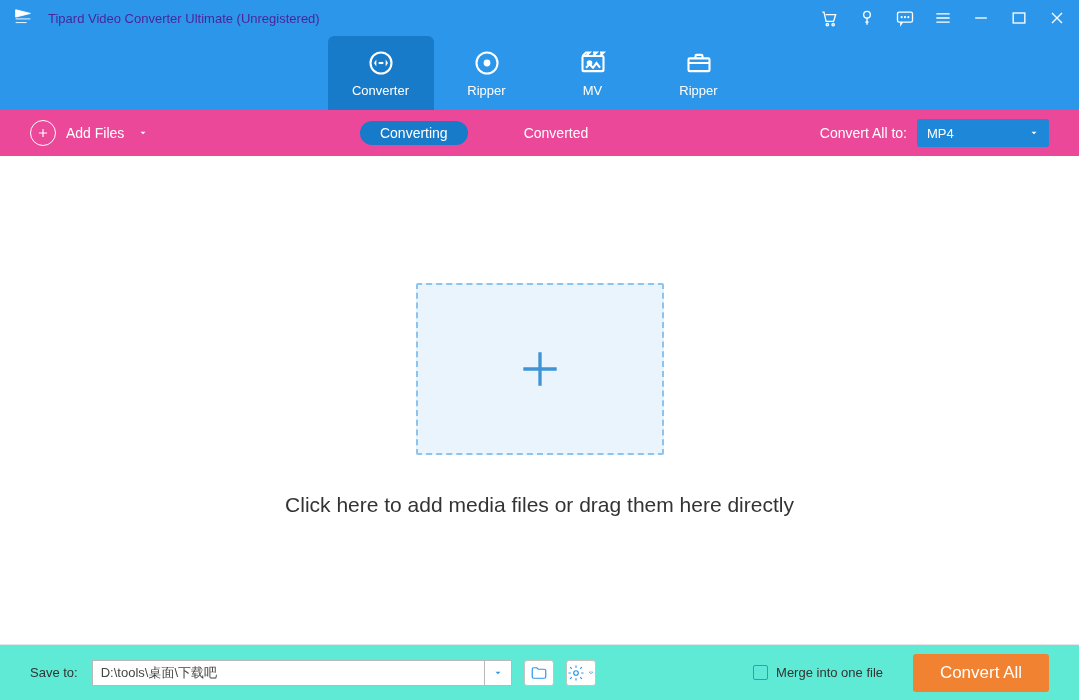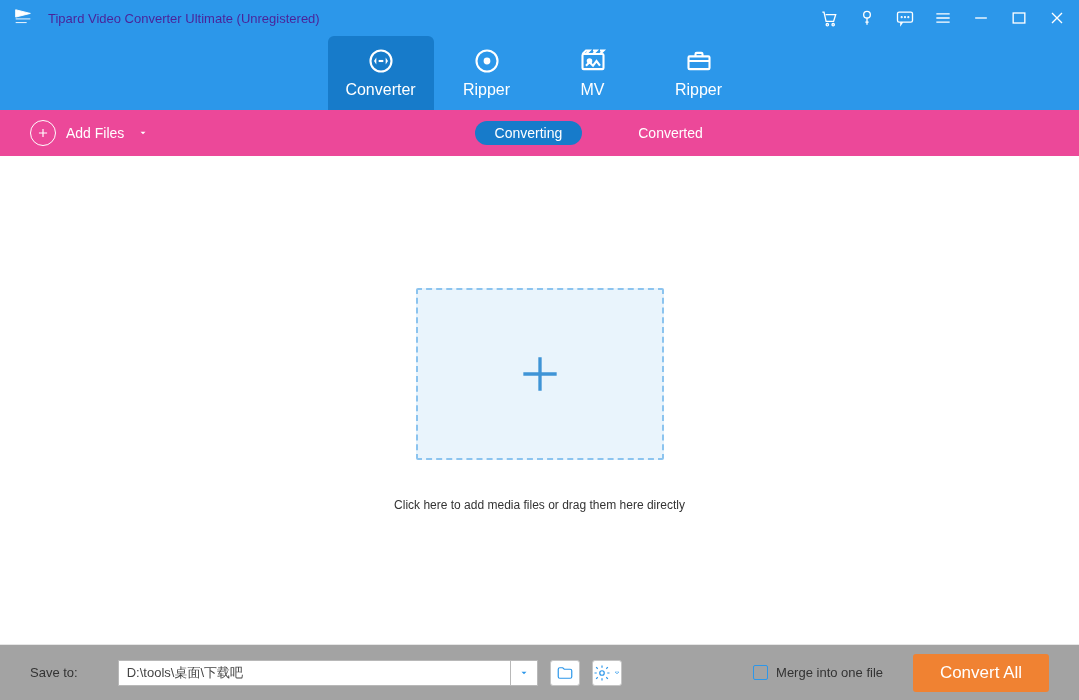--- a/index.html
+++ b/index.html
@@ -10,43 +10,43 @@
 .logo { width: 22px; height: 22px; margin-right: 14px; }
 .title-text { flex: 1; opacity: .95; }
 .title-icons { display: flex; gap: 18px; align-items: center; }
 .title-icons svg { width: 20px; height: 20px; stroke: #fff; fill: none; stroke-width: 1.6; cursor: pointer; }
 
 
 .nav { height: 74px; background: #2c97ea; display: flex; justify-content: center; gap: 0; }
 .nav-item { width: 106px; display: flex; flex-direction: column; align-items: center; justify-content: center; color: #fff; cursor: pointer; border-radius: 6px 6px 0 0; gap: 6px; }
 .nav-item.active { background: #177bca; }
 .nav-item svg { width: 28px; height: 28px; stroke: #fff; fill: none; stroke-width: 1.8; }
-.nav-item span { font-size: 16px; }
+.nav-item span { font-size: 13px; }
 
 
 .sub-bar { height: 46px; background: #ec4899; display: flex; align-items: center; padding: 0 30px; color: #fff; font-size: 14px; }
 .add-files { display: flex; align-items: center; gap: 10px; cursor: pointer; }
 .plus-circle { width: 26px; height: 26px; border: 1.5px solid #fff; border-radius: 50%; display: flex; align-items: center; justify-content: center; }
 .chev-down-small { margin-left: 4px; }
 .sub-tabs { flex: 1; display: flex; justify-content: center; gap: 36px; }
 .pill { padding: 4px 20px; border-radius: 14px; cursor: pointer; }
 .pill.active { background: #177bca; }
 .convert-all-to { display: flex; align-items: center; gap: 10px; }
 .format-dd { background: #1f87d8; height: 28px; min-width: 132px; border-radius: 3px; display: flex; align-items: center; justify-content: space-between; padding: 0 10px; cursor: pointer; font-size: 13px; }
 
 
 .main { flex: 1; background: #fff; display: flex; flex-direction: column; align-items: center; justify-content: center; gap: 38px; }
 .dropzone { width: 248px; height: 172px; border: 2px dashed #8cc4ef; background: #e9f4fc; border-radius: 2px; display: flex; align-items: center; justify-content: center; cursor: pointer; }
 .dropzone svg { stroke: #3f94d6; stroke-width: 1.6; }
-.drop-text { font-size: 12px; color: #333; }
+.drop-text { font-size: 21px; color: #333; }
 
 
-.bottom { height: 56px; border-top: 1px solid #e6e6e6; background: #a3a3a3; display: flex; align-items: center; padding: 0 30px; gap: 12px; font-size: 13px; color: #333; }
+.bottom { height: 56px; border-top: 1px solid #e6e6e6; background: #5eead4; display: flex; align-items: center; padding: 0 30px; gap: 12px; font-size: 13px; color: #333; }
 .save-label { margin-right: 2px; }
-.path-box { display: flex; align-items: center; margin-left: 26px; }
+.path-box { display: flex; align-items: center; }
 .path-input { width: 392px; height: 26px; border: 1px solid #b8b8b8; border-right: none; padding: 0 8px; font-size: 13px; color: #444; outline: none; }
 .path-dd { width: 28px; height: 26px; border: 1px solid #b8b8b8; display: flex; align-items: center; justify-content: center; cursor: pointer; background: #fff; }
 .icon-btn { width: 30px; height: 26px; border: 1px solid #c4c4c4; border-radius: 3px; display: flex; align-items: center; justify-content: center; cursor: pointer; background: #fff; }
 .icon-btn svg { stroke: #2c97ea; fill: none; stroke-width: 1.6; }
 .spacer { flex: 1; }
 .merge { display: flex; gap: 8px; cursor: pointer; }
 .checkbox { width: 15px; height: 15px; border: 1.5px solid #2c97ea; border-radius: 2px; }
 .convert-btn { margin-left: 18px; width: 136px; height: 38px; background: #f08232; color: #fff; border: none; border-radius: 3px; font-size: 17px; cursor: pointer; }
 
 svg { display: block; }
@@ -134,20 +134,29 @@
     </div>
     <span>Add Files</span>
     <svg class="chev-down-small" width="10" height="10" viewBox="0 0 24 24" fill="#fff">
         <path d="M6 9l6 6 6-6z"></path>
       </svg>
   </div>
   <div class="sub-tabs">
     <div class="pill active"><span>Converting</span></div>
     <div class="pill"><span>Converted</span></div>
   </div>
+  <div class="convert-all-to">
+    <span>Convert All to:</span>
+    <div class="format-dd">
+      <span>MP4</span>
+      <svg width="10" height="10" viewBox="0 0 24 24" fill="#fff">
+          <path d="M6 9l6 6 6-6z"></path>
+        </svg>
+    </div>
+  </div>
 </div>
 
 <div class="main">
   <div class="dropzone">
     <svg width="50" height="50" viewBox="0 0 24 24">
         <path d="M12 4v16M4 12h16"></path>
       </svg>
   </div>
   <div class="drop-text">Click here to add media files or drag them here directly</div>
 </div>

